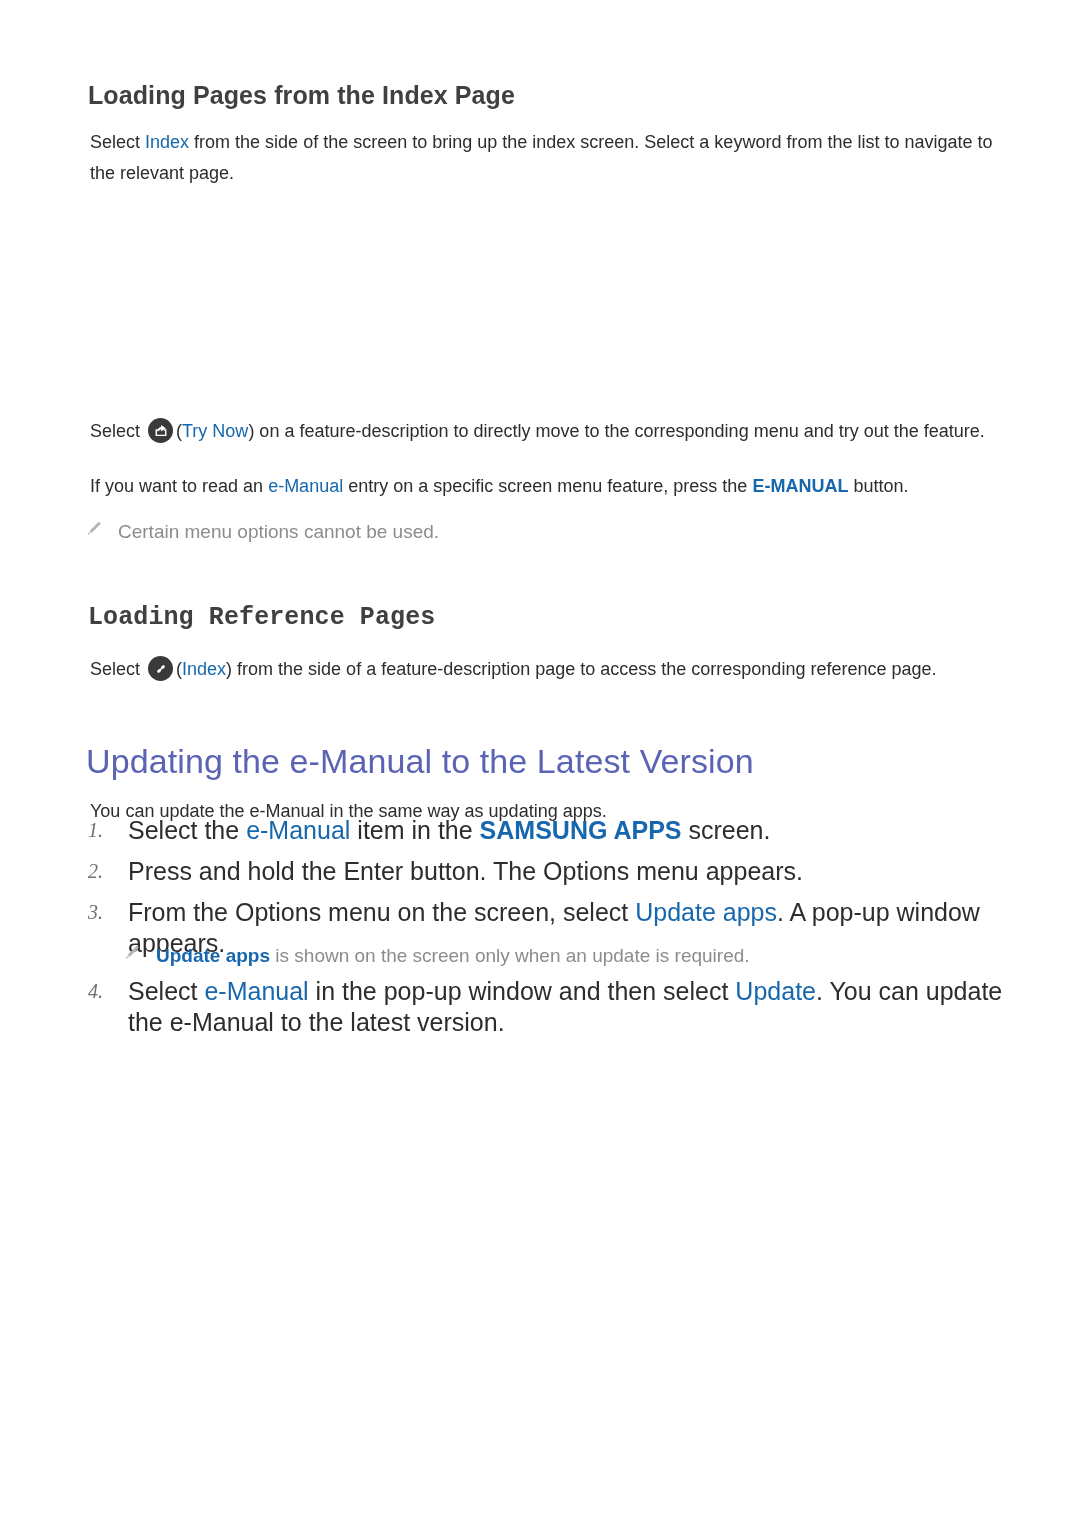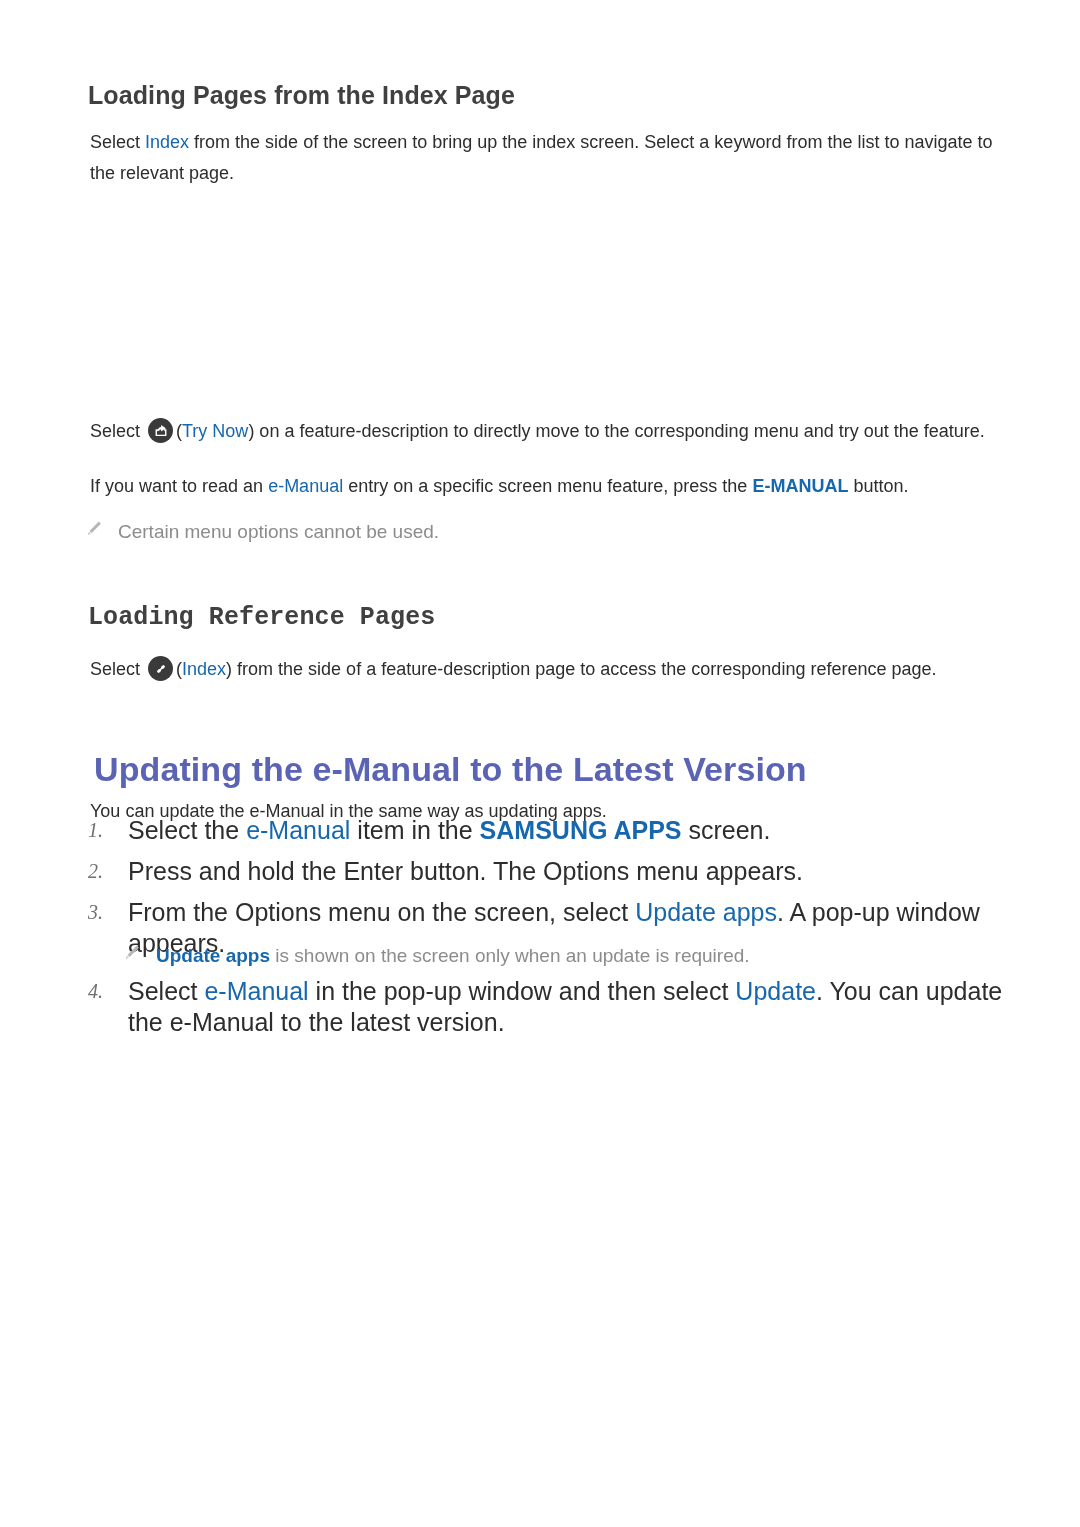--- a/index.html
+++ b/index.html
@@ -31,23 +31,23 @@
     font-size: 25px;
     font-weight: bold;
     color: #404040;
     margin: 10px;
     padding: 0;
     letter-spacing: 0.1px;
     line-height: 1.25;
   }
   h1.main-heading {
     font-size: 34px;
-    font-weight: bold;
+    font-weight: normal;
     color: #5a63b4;
-    margin: 16px;
+    margin: 8px;
     padding: 0;
     letter-spacing: 0.1px;
     line-height: 1.25;
   }
 
   
   p.body-text {
     font-size: 18px;
     line-height: 31px;
     color: #2d2d2d;

